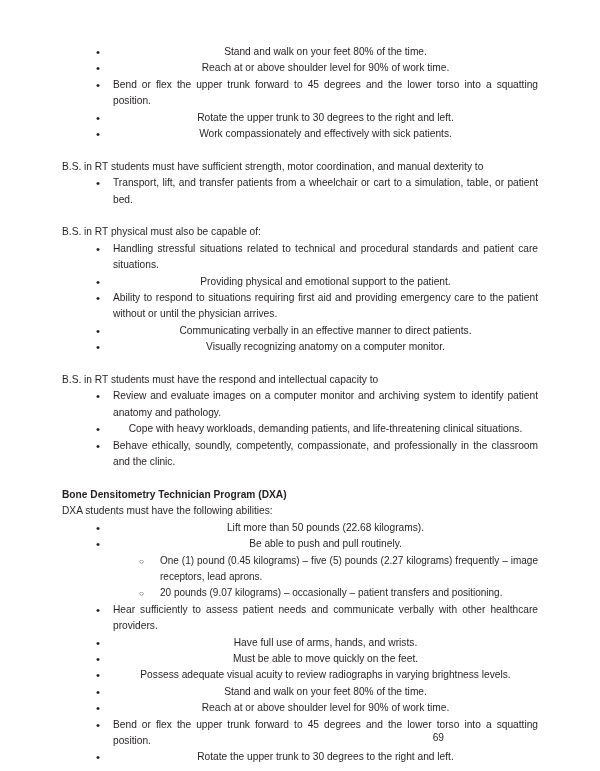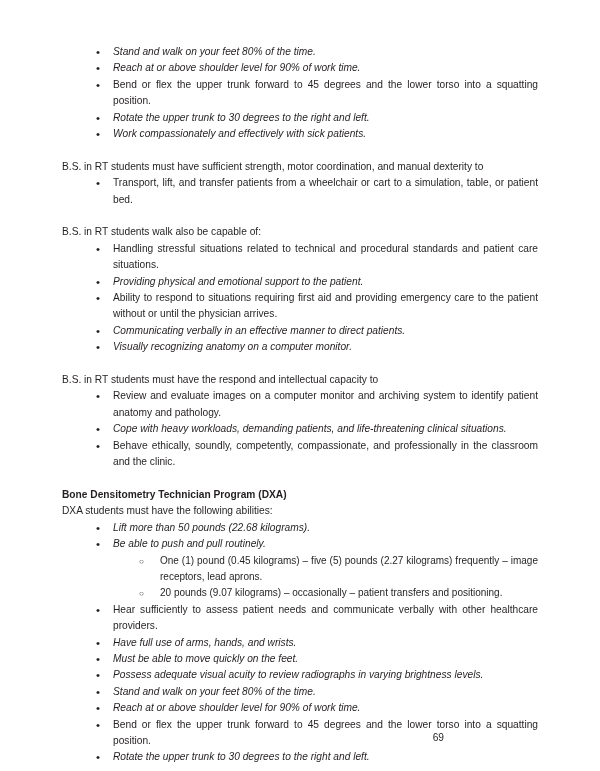--- a/index.html
+++ b/index.html
@@ -51,21 +51,21 @@
   ul.l1 > li {
     position: relative;
     font-size: 10.2px;
     line-height: 16.4px;
     padding-left: 51px;
     margin: 0;
     text-align: justify;
     text-justify: inter-word;
   }
   ul.l1 > li > .txt { display: block; }
-  ul.l1 > li > .txt.nowrapjust { text-align: left; font-style: italic; }
+  ul.l1 > li > .txt.nowrapjust { text-align: center; }
   ul.l1 > li::before {
     content: "\2022";
     position: absolute;
     left: 34px;
     top: 0;
     font-size: 11.5px;
     line-height: 16.4px;
     color: #231f20;
   }
 
@@ -128,21 +128,21 @@
         <li>
           <span class="txt nowrapjust">Work compassionately and effectively with sick patients.</span>
         </li>
       </ul>
       <p class="lead spaced">B.S. in RT students must have sufficient strength, motor coordination, and manual dexterity to</p>
       <ul class="l1">
         <li>
           <span class="txt">Transport, lift, and transfer patients from a wheelchair or cart to a simulation, table, or patient bed.</span>
         </li>
       </ul>
-      <p class="lead spaced">B.S. in RT students walk also be capable of:</p>
+      <p class="lead spaced">B.S. in RT physical must also be capable of:</p>
       <ul class="l1">
         <li>
           <span class="txt">Handling stressful situations related to technical and procedural standards and patient care situations.</span>
         </li>
         <li>
           <span class="txt nowrapjust">Providing physical and emotional support to the patient.</span>
         </li>
         <li>
           <span class="txt">Ability to respond to situations requiring first aid and providing emergency care to the patient without or until the physician arrives.</span>
         </li>

